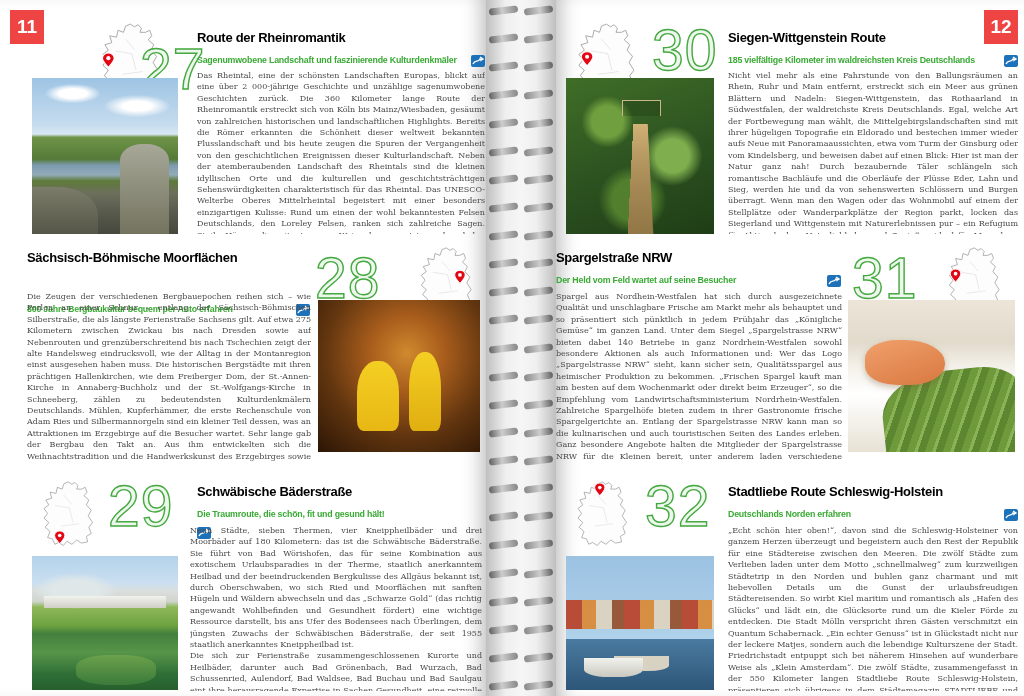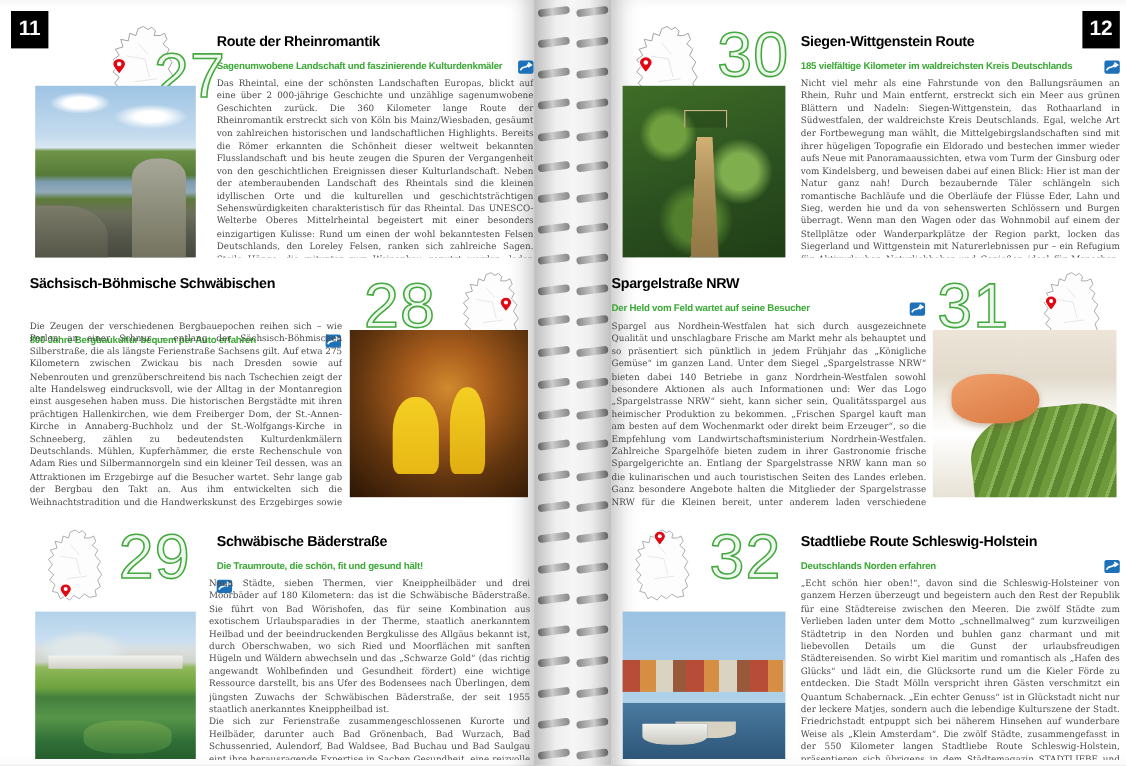--- a/index.html
+++ b/index.html
@@ -5,21 +5,21 @@
   html,body{margin:0;padding:0;}
   body{width:1024px;height:696px;background:#e6e6e6;font-family:"Liberation Sans",sans-serif;position:relative;overflow:hidden;}
   .page{position:absolute;top:0;bottom:0;background:#ffffff;}
   .page-left{left:0;width:486px;box-shadow:inset -16px 0 20px -12px rgba(0,0,0,0.28);}
   .page-right{left:556px;width:468px;box-shadow:inset 16px 0 20px -12px rgba(0,0,0,0.28);}
   .gutter{position:absolute;left:486px;width:70px;top:0;bottom:0;background:linear-gradient(90deg,#bfbfbf,#efefef 28%,#f6f6f6 50%,#efefef 72%,#bfbfbf);}
   .rings{position:absolute;left:486px;width:70px;top:6px;bottom:6px;display:flex;flex-direction:column;justify-content:space-between;}
   .ring{height:9px;position:relative;}
   .ring::before{content:"";position:absolute;left:3px;top:1px;width:29px;height:7px;border-radius:4px;background:linear-gradient(90deg,#5f5f5f,#cdcdcd 45%,#878787);transform:rotate(-7deg);}
   .ring::after{content:"";position:absolute;right:3px;top:1px;width:29px;height:7px;border-radius:4px;background:linear-gradient(90deg,#878787,#cdcdcd 55%,#5f5f5f);transform:rotate(-7deg);}
-  .badge{position:absolute;width:34px;height:34px;background:#000000;color:#ffffff;font-weight:bold;font-size:19px;display:flex;align-items:center;justify-content:center;}
+  .badge{position:absolute;width:34px;height:34px;background:#ef4444;color:#ffffff;font-weight:bold;font-size:19px;display:flex;align-items:center;justify-content:center;}
   .badge-left{left:10px;top:10px;}
   .badge-right{right:6px;top:10px;}
   .route-number{position:absolute;font-size:57px;line-height:1;font-weight:300;color:#eef7ee;-webkit-text-stroke:1.4px #44a93e;letter-spacing:1px;}
   .route-title{position:absolute;font-size:13px;font-weight:bold;color:#000000;letter-spacing:-0.3px;white-space:nowrap;}
   .route-subtitle{position:absolute;display:flex;align-items:flex-start;gap:8px;font-size:8.8px;font-weight:bold;color:#3aaa35;letter-spacing:-0.2px;}
   .route-subtitle .st{flex:1;}
   .blue-icon{width:14px;height:12px;flex:0 0 auto;border-radius:2px;background:#1d71b8;position:relative;margin-top:0px;}
   .blue-icon svg{position:absolute;left:0;top:0;}
   .route-body{position:absolute;font-family:"DejaVu Serif",serif;font-size:8px;line-height:11.4px;color:#4a4a4a;text-align:justify;white-space:pre-line;overflow:hidden;margin:0;}
   .gmap{position:absolute;}
@@ -118,31 +118,31 @@
       <svg width="14" height="12" viewBox="0 0 14 12">
         <path d="M2,9 C4,4 7,8 9,4 L11,5 M9,2 L12,4 L9,6" stroke="#fff" stroke-width="1.4" fill="none"></path>
       </svg>
     </span>
 </div>
 <p class="route-body" style="left:197px;top:70px;width:288px;height:164px;">Das Rheintal, eine der schönsten Landschaften Europas, blickt auf eine über 2 000-jährige Geschichte und unzählige sagenumwobene Geschichten zurück. Die 360 Kilometer lange Route der Rheinromantik erstreckt sich von Köln bis Mainz/Wiesbaden, gesäumt von zahlreichen historischen und landschaftlichen Highlights. Bereits die Römer erkannten die Schönheit dieser weltweit bekannten Flusslandschaft und bis heute zeugen die Spuren der Vergangenheit von den geschichtlichen Ereignissen dieser Kulturlandschaft. Neben der atemberaubenden Landschaft des Rheintals sind die kleinen idyllischen Orte und die kulturellen und geschichtsträchtigen Sehenswürdigkeiten charakteristisch für das Rheintal. Das UNESCO-Welterbe Oberes Mittelrheintal begeistert mit einer besonders einzigartigen Kulisse: Rund um einen der wohl bekanntesten Felsen Deutschlands, den Loreley Felsen, ranken sich zahlreiche Sagen. Steile Hänge, die mitunter zum Weinanbau genutzt werden, laden zum Träumen und Spazierengehen ein.</p>
 <div class="photo photo-rhine" style="left:32px;top:78px;width:146px;height:156px;">
     <span class="credit"></span>
   </div>
 
-<div class="route-title" style="left:27px;top:250px;">Sächsisch-Böhmische Schwäbischen</div>
+<div class="route-title" style="left:27px;top:250px;">Sächsisch-Böhmische Moorflächen</div>
 <div class="route-subtitle" style="left:27px;top:275px;width:283px;margin-top:29px;">
   <span class="st">800 Jahre Bergbaukultur bequem per Auto erfahren</span>
   <span class="blue-icon">
       <svg width="14" height="12" viewBox="0 0 14 12">
         <path d="M2,9 C4,4 7,8 9,4 L11,5 M9,2 L12,4 L9,6" stroke="#fff" stroke-width="1.4" fill="none"></path>
       </svg>
     </span>
 </div>
 <p class="route-body" style="left:27px;top:291px;width:284px;height:172px;">Die Zeugen der verschiedenen Bergbauepochen reihen sich – wie Perlen an einer Schnur – entlang der Sächsisch-Böhmischen Silberstraße, die als längste Ferienstraße Sachsens gilt. Auf etwa 275 Kilometern zwischen Zwickau bis nach Dresden sowie auf Nebenrouten und grenzüberschreitend bis nach Tschechien zeigt der alte Handelsweg eindrucksvoll, wie der Alltag in der Montanregion einst ausgesehen haben muss. Die historischen Bergstädte mit ihren prächtigen Hallenkirchen, wie dem Freiberger Dom, der St.-Annen-Kirche in Annaberg-Buchholz und der St.-Wolfgangs-Kirche in Schneeberg, zählen zu bedeutendsten Kulturdenkmälern Deutschlands. Mühlen, Kupferhämmer, die erste Rechenschule von Adam Ries und Silbermannorgeln sind ein kleiner Teil dessen, was an Attraktionen im Erzgebirge auf die Besucher wartet. Sehr lange gab der Bergbau den Takt an. Aus ihm entwickelten sich die Weihnachtstradition und die Handwerkskunst des Erzgebirges sowie Sitten und Gebräuche, die bis heute lebendig sind und besonders im Advent erlebbar werden.</p>
-<div class="route-number" style="left:315px;top:250px;margin-left:16px;">28</div>
+<div class="route-number" style="left:315px;top:250px;">28</div>
 <div class="gmap" style="left:406px;top:246px;width:78px;height:76px;">
 <svg viewBox="0 0 100 122" xmlns="http://www.w3.org/2000/svg">
   <path d="M52,3 L58,7 L63,4 L68,9 L66,15 L74,15 L80,12 L83,20 L78,26 L86,33 L82,41 L90,50 L85,59 L92,70 L86,78 L90,88 L82,93 L84,102 L74,104 L66,99 L58,106 L50,101 L44,108 L36,103 L30,106 L26,97 L18,95 L22,85 L14,78 L20,70 L12,63 L18,55 L12,47 L20,41 L15,33 L25,30 L22,20 L32,22 L34,12 L42,15 L45,6 Z" fill="#fdfdfd" stroke="#9a9a9a" stroke-width="1.2"></path>
   <path d="M30,42 L54,46 L60,70 M40,76 L70,72 M45,25 L58,40" stroke="#d5d5d5" stroke-width="0.8" fill="none"></path>
   <g transform="translate(74,50)">
     <path d="M0,-11 C5,-11 8.5,-7.5 8.5,-3.5 C8.5,0.5 4,5 0,10 C-4,5 -8.5,0.5 -8.5,-3.5 C-8.5,-7.5 -5,-11 0,-11 Z" fill="#e30613" stroke="#ffffff" stroke-width="1.6"></path>
     <circle cx="0" cy="-3.5" r="3" fill="#ffffff"></circle>
   </g>
 </svg></div>
 <div class="photo photo-mine" style="left:318px;top:300px;width:162px;height:152px;">

